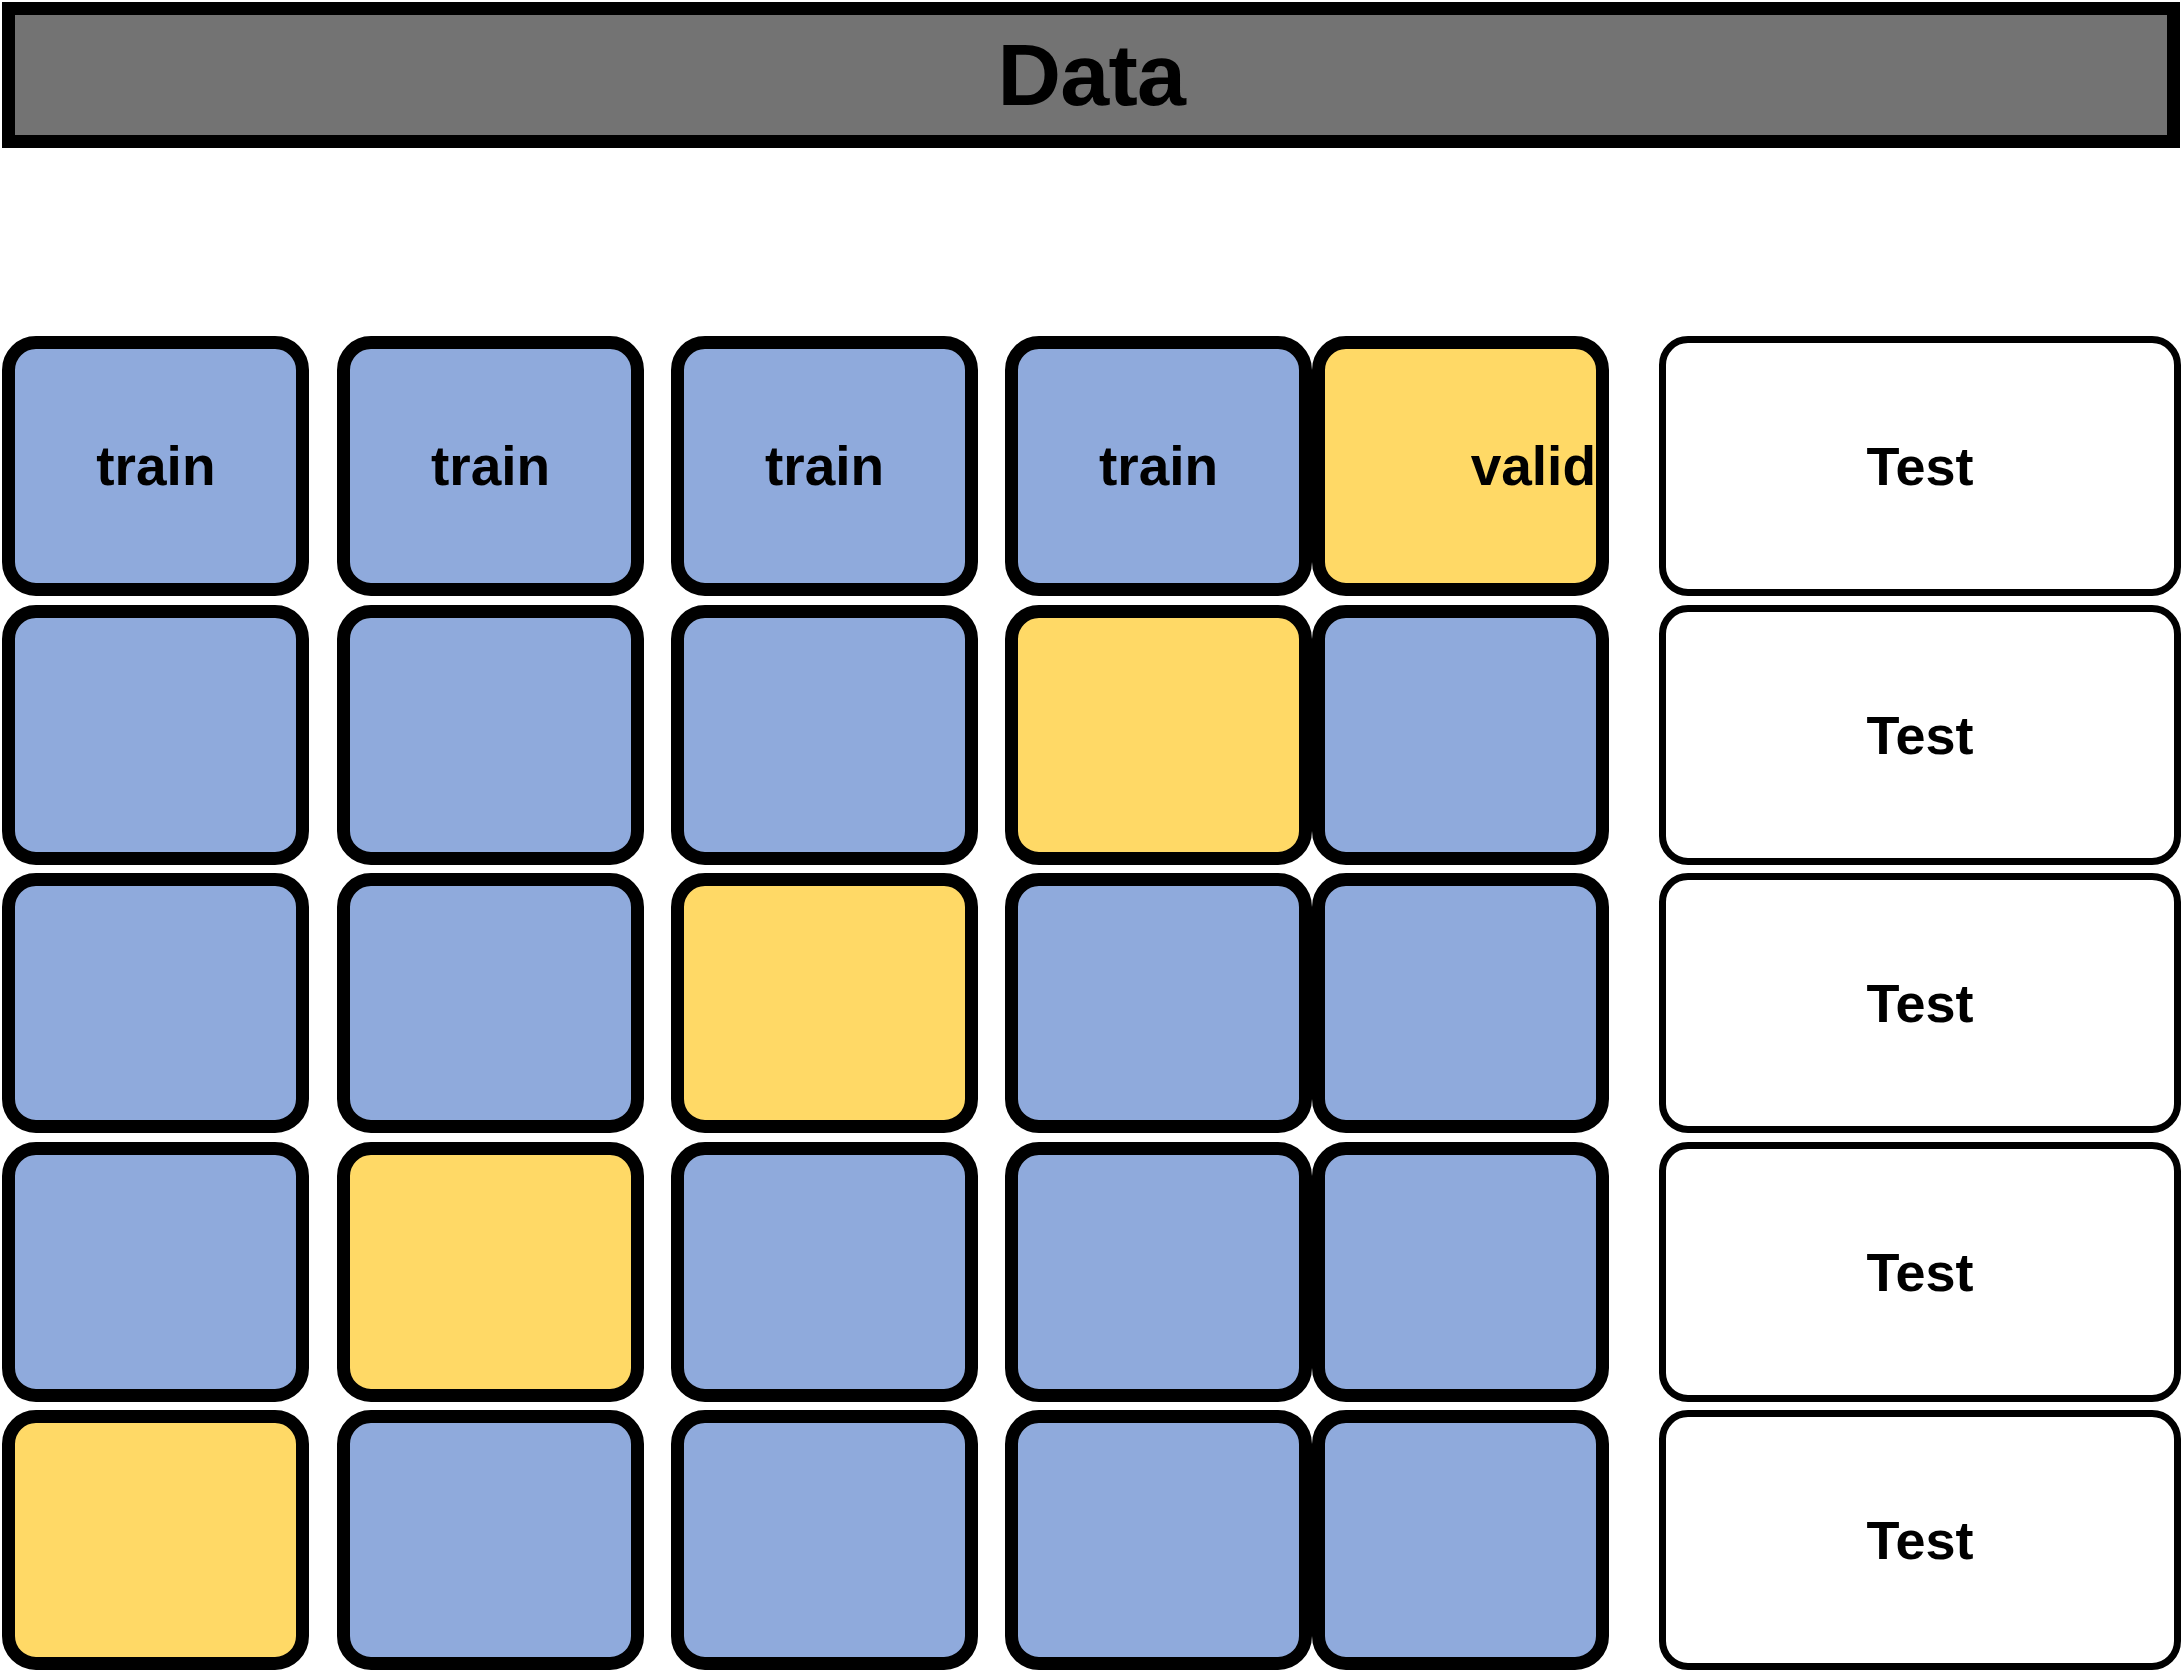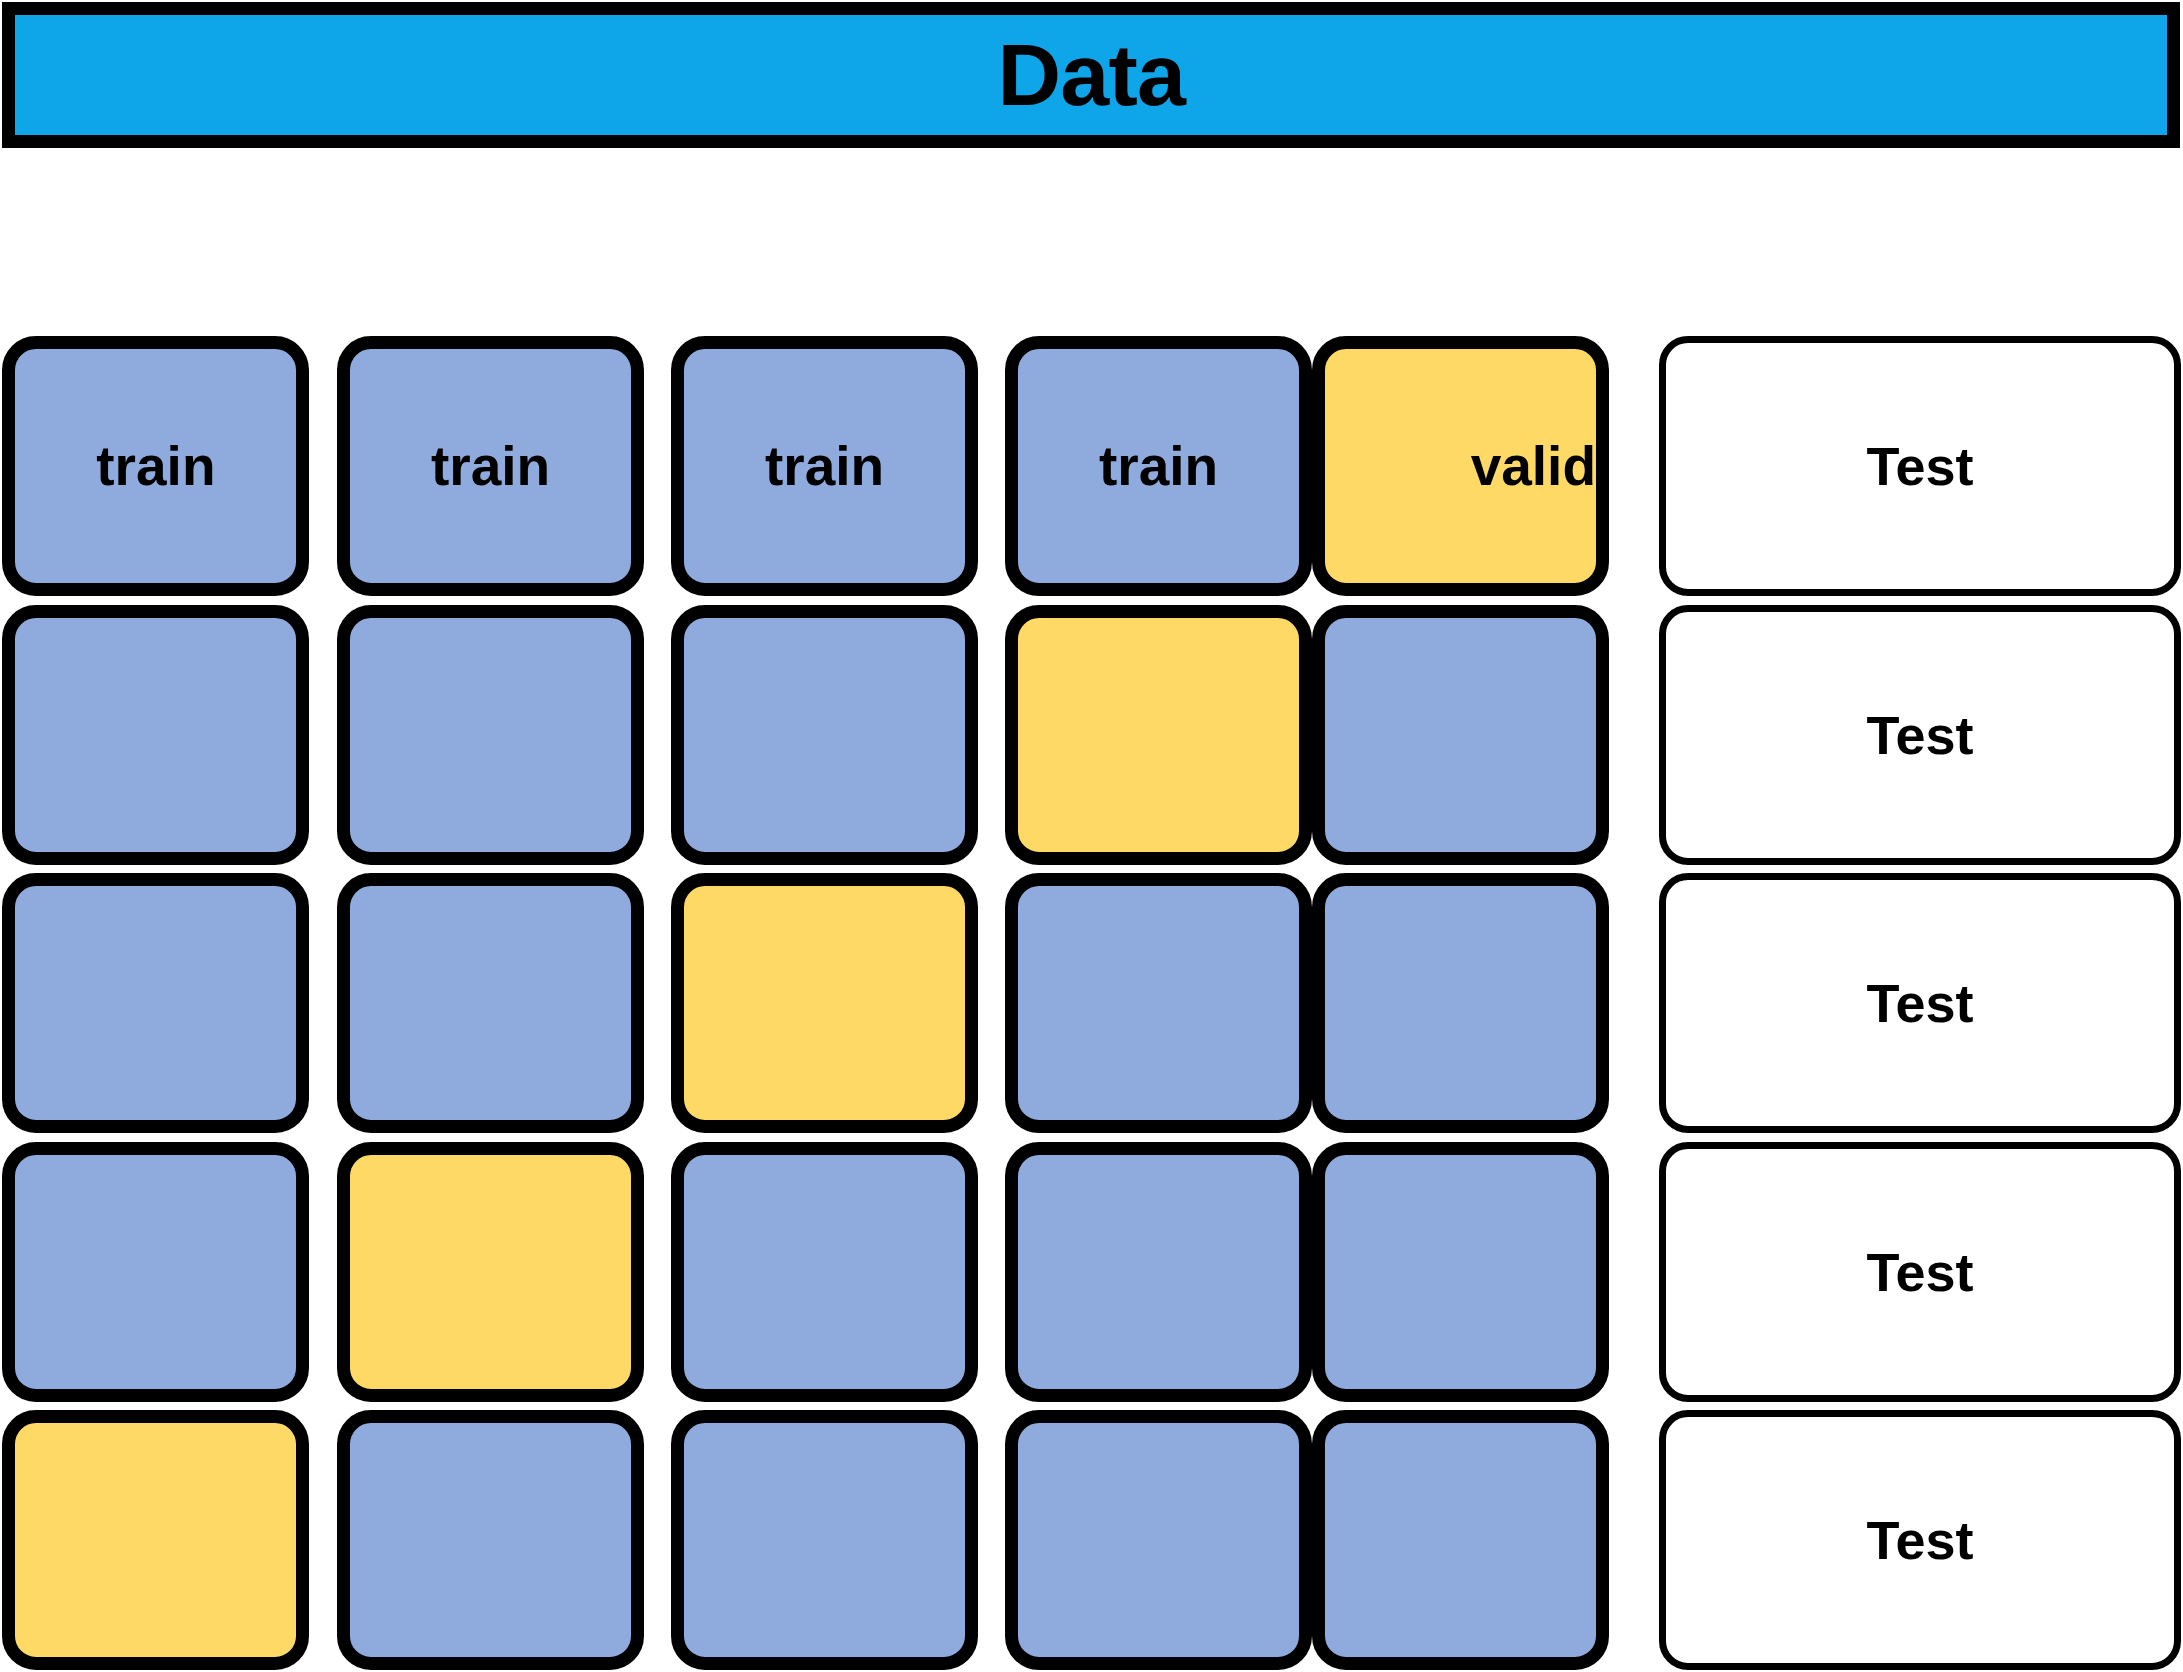--- a/index.html
+++ b/index.html
@@ -23,21 +23,21 @@
 
   
   .data-header {
     position: absolute;
     left: 2.4px;
     top: 2.4px;
     width: 2178px;
     height: 146px;
     box-sizing: border-box;
     border: 13.8px solid #000000;
-    background: #0ea5e9;
+    background: #737373;
     display: flex;
     align-items: center;
     justify-content: center;
   }
   .data-header-title {
     font-size: 88px;
     font-weight: bold;
     color: #000000;
     line-height: 1;
     letter-spacing: -0.8px;

